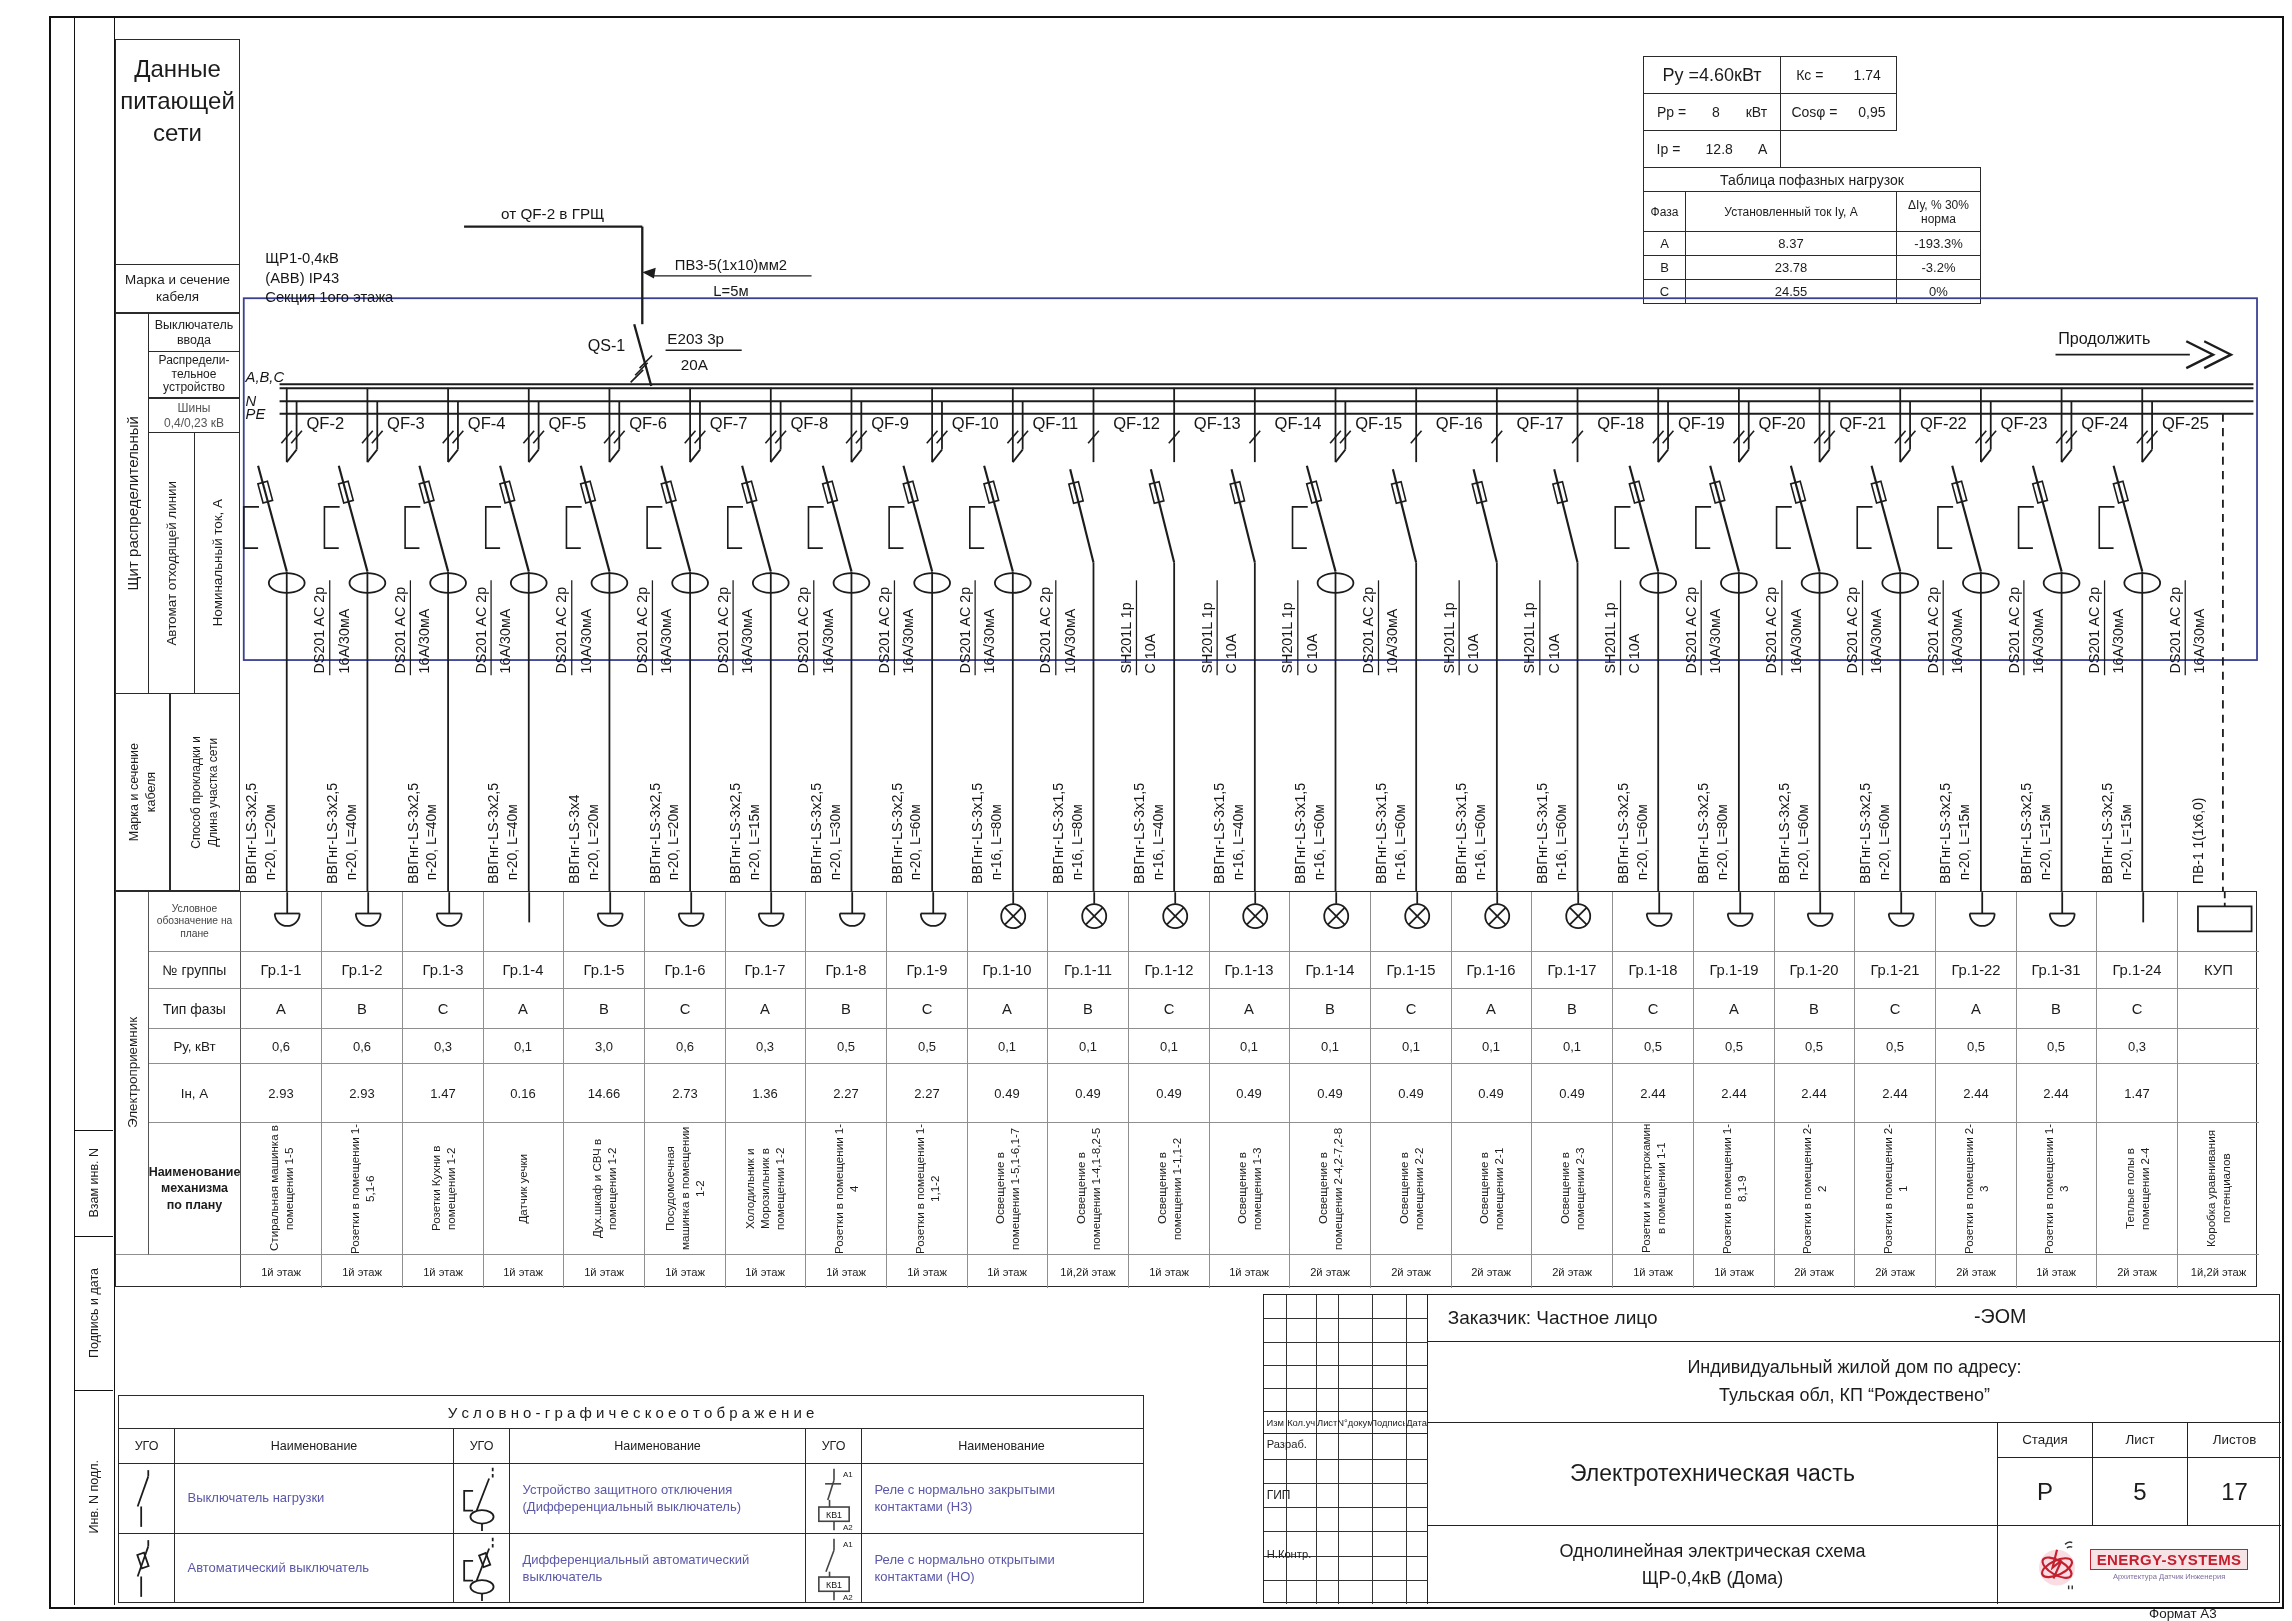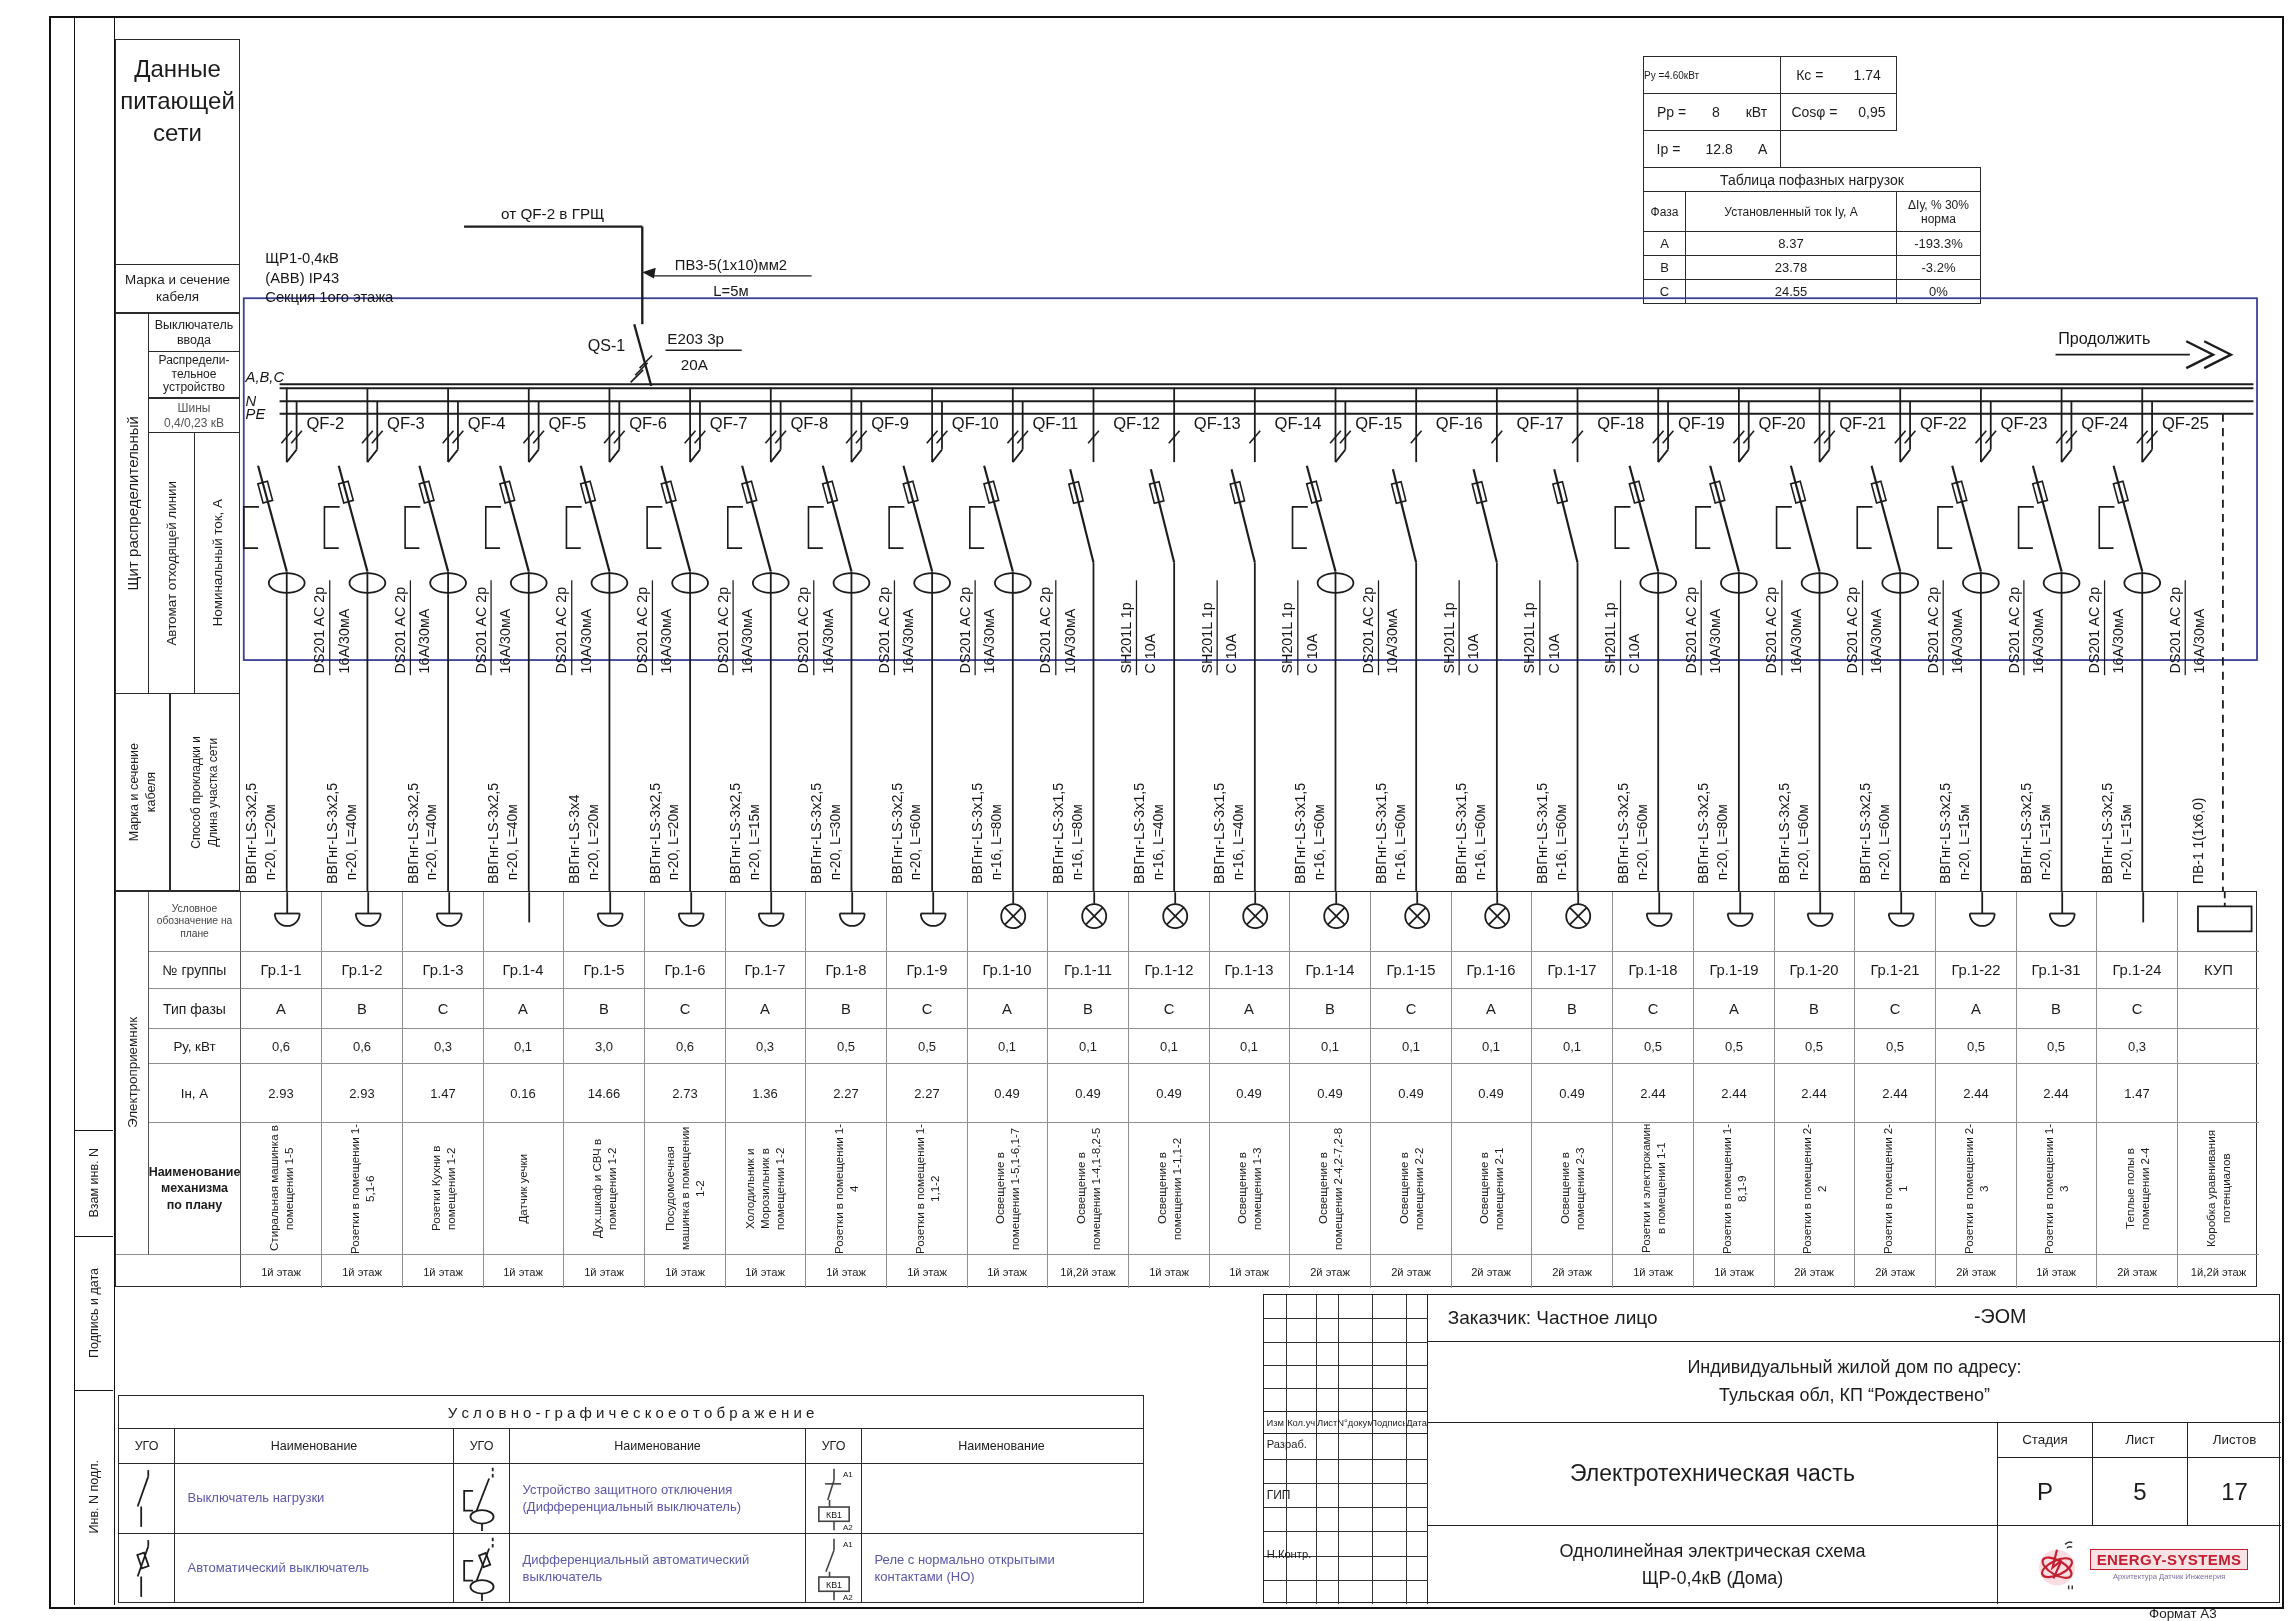--- a/index.html
+++ b/index.html
@@ -82,21 +82,21 @@
 кабеля</span>
   </div>
   <div class="box vwrap" style="left:169px;top:693px;width:71px;height:198px;">
     <span class="vtext" style="font-size:12px;line-height:1.4;">Способ прокладки и
 Длина участка сети</span>
   </div>
 
   <div class="abs" id="ptable" style="left:1643px;top:56px;">
       <div style="display:flex;">
         <div style="border:1.4px solid #2b2b2b;">
-          <div style="width:136px;height:36px;display:flex;align-items:center;justify-content:flex-start;font-size:10px;border-bottom:1.1px solid #2b2b2b;">
+          <div style="width:136px;height:36px;display:flex;align-items:center;justify-content:center;font-size:18px;border-bottom:1.1px solid #2b2b2b;">
             <span>Ру =</span>
             <span>4.60</span>
             <span>кВт</span>
           </div>
           <div style="width:136px;height:36px;display:flex;align-items:center;justify-content:space-around;font-size:14px;border-bottom:1.1px solid #2b2b2b;">
             <span>Рр =</span>
             <span>8</span>
             <span>кВт</span>
           </div>
           <div style="width:136px;height:36px;display:flex;align-items:center;justify-content:space-around;font-size:14px;">
@@ -1253,20 +1253,24 @@
               <path d="M20 20 H38"></path>
               <path d="M30 16 L23 38"></path>
               <path d="M25 38 V46"></path>
               <rect x="13" y="46" width="34" height="16"></rect>
               <path d="M30 62 V72"></path>
             </g>
             <text x="40" y="12" font-size="9" fill="#5b57a8">А1</text>
             <text x="40" y="72" font-size="9" fill="#5b57a8">А2</text>
             <text x="30" y="58" font-size="10" text-anchor="middle">КВ1</text>
           </svg>
+      </div>
+      <div class="lg-cell" style="width:279px;border-right:none;padding-left:12.5px;">
+        <span class="pre" style="font-size:13px;color:#5b57a8;line-height:1.3;">Реле с нормально закрытыми
+контактами (НЗ)</span>
       </div>
     </div>
     <div style="display:flex;height:69px;">
       <div class="lg-cell" style="width:56px;justify-content:center;">
         <svg width="39" height="63" viewBox="0 0 44 70">
             <g stroke="#1c1c1c" stroke-width="2" fill="none">
               <path d="M24 3 V10"></path>
               <path d="M24 10 L12 44"></path>
               <g transform="translate(18,26) rotate(71)">
                 <rect x="-8" y="-4" width="16" height="8"></rect>

